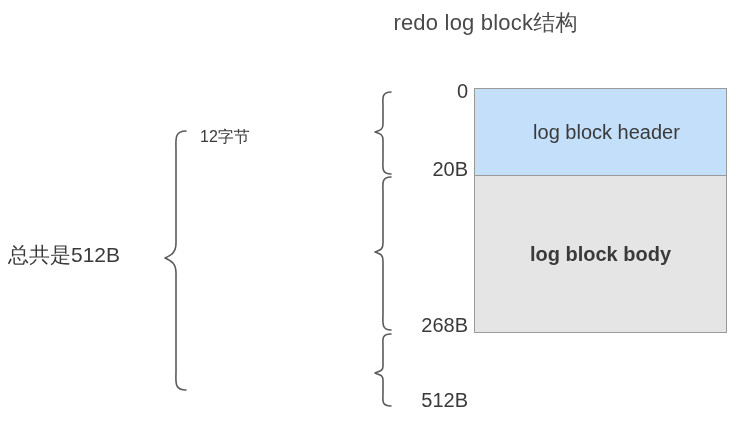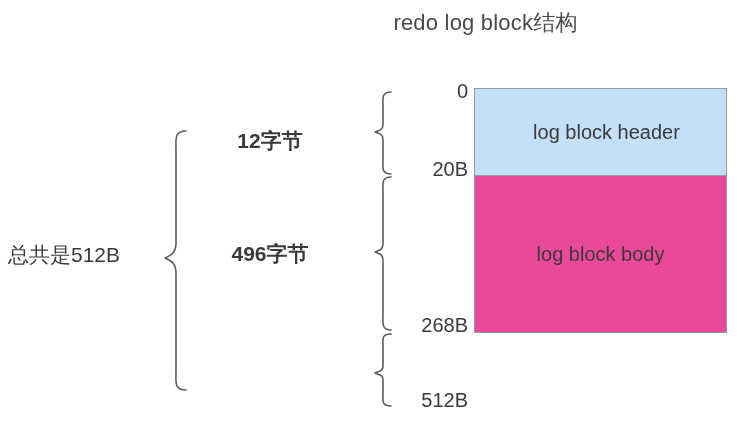--- a/index.html
+++ b/index.html
@@ -76,25 +76,23 @@
     white-space: nowrap;
   }
   .offset.o0    { left: 396px; top: 80px; }
   .offset.o12   { left: 396px; top: 158px; }
   .offset.o508  { left: 396px; top: 314px; }
   .offset.o512  { left: 396px; top: 389px; }
 
   
   .seg-label {
     position: absolute;
-    font-size: 21px;
+    font-size: 16px;
     color: #3a3a3a;
     white-space: nowrap;
-    text-align: center;
-    font-weight: bold;
   }
   .seg-label.l12  { left: 200px; top: 127px; width: 140px; }
   .seg-label.l496 { left: 200px; top: 240px; width: 140px; }
   .seg-label.l4   { left: 200px; top: 362px; width: 140px; }
 
   .total-label {
     position: absolute;
     left: 8px;
     top: 241px;
     font-size: 21px;
@@ -158,25 +156,24 @@
              L 383 366
              C 383 371, 380 371, 375 373
              C 380 375, 383 375, 383 380
              L 383 393
              C 383 400, 381 406, 391 406" style="stroke: rgb(91, 91, 91);"></path>
   </svg>
 
   <div class="total-label">总共是512B</div>
 
   <div class="seg-label l12">12字节</div>
-  <div class="seg-label l496">496字节</div>
 
   <div class="offset o0">0</div>
   <div class="offset o12">20B</div>
   <div class="offset o508">268B</div>
   <div class="offset o512">512B</div>
 
   <div class="block-stack">
     <div class="block header" style="background-color: rgb(195, 223, 250);">log block header</div>
-    <div class="block body" style="background-color: #ec4899;">log block body</div>
+    <div class="block body" style="background-color: #e5e5e5; font-weight: bold;">log block body</div>
   </div>
 
 </div>
 
 </body></html>

